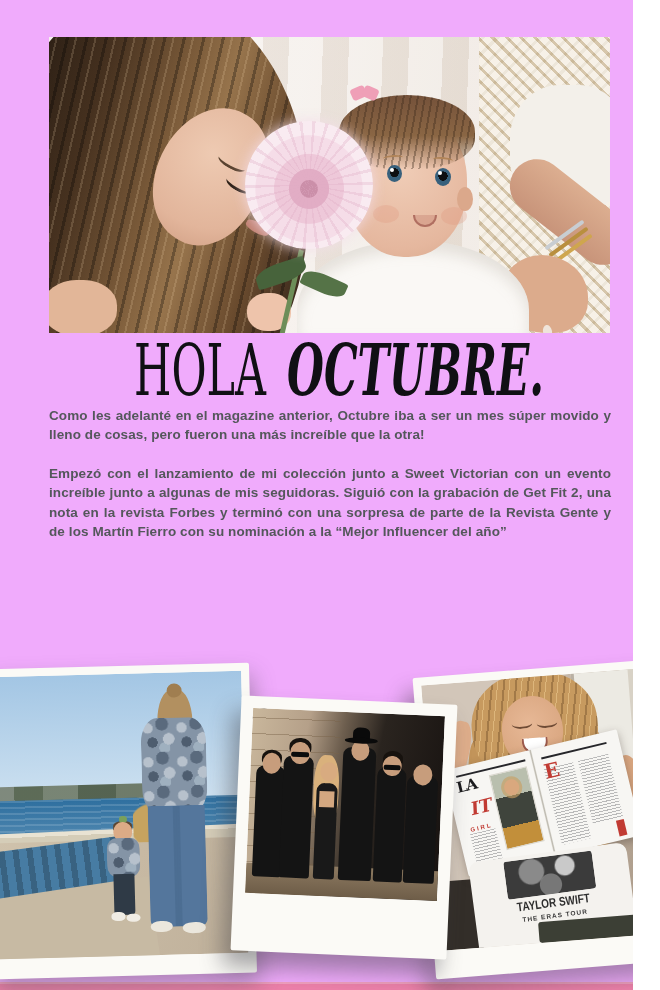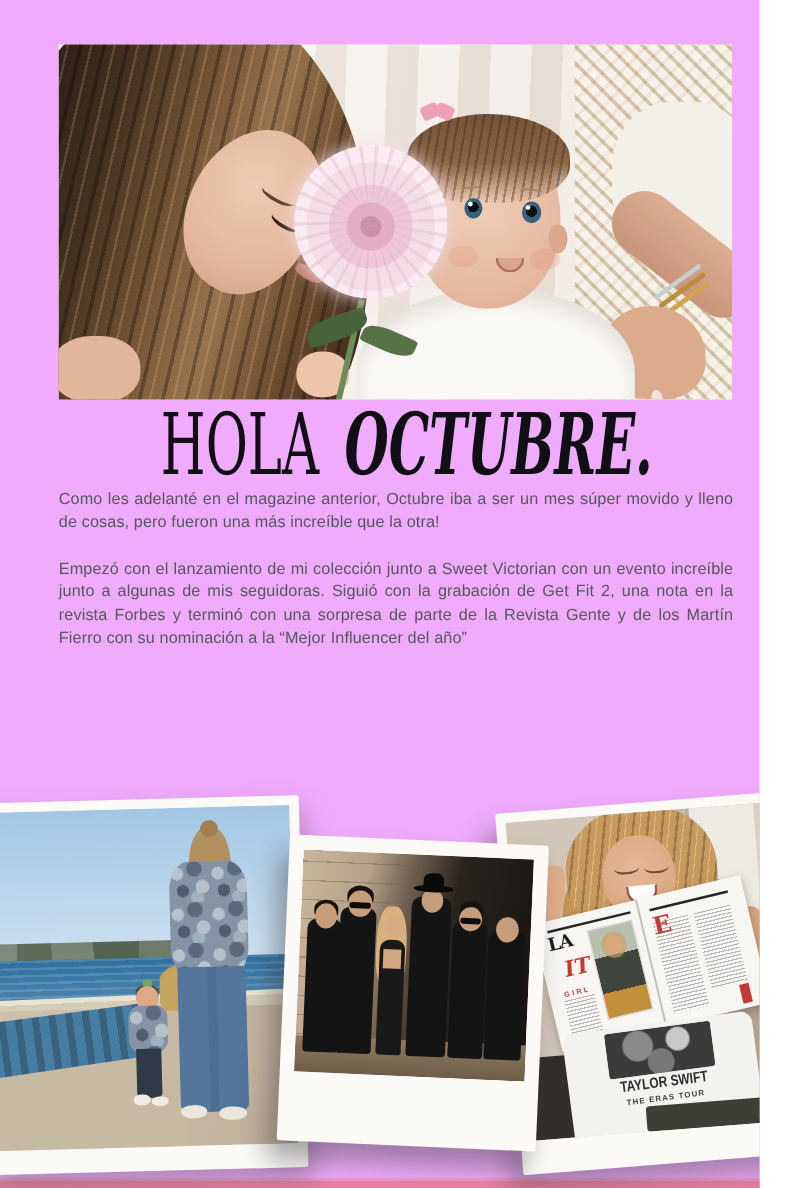--- a/index.html
+++ b/index.html
@@ -78,21 +78,21 @@
           radial-gradient(circle at 50% 53%,#cb8fa9 0 9%,#e2adc5 10% 21%,#eec8d9 22% 37%,#f5dde8 38% 57%,#f9ebf1 58% 78%,#f7ecf1 79% 100%);
         box-shadow:0 0 14px rgba(244,222,233,.9);}
 
   
   .title-wrap{position:absolute;left:0;top:336px;width:660px;height:72px;}
   .title-wrap text{fill:#101014;font-family:"DejaVu Serif","Liberation Serif",serif;}
 
   
   .article{position:absolute;left:49px;top:406px;width:562px;}
   .article p{margin:0 0 19px 0;font-size:13.5px;line-height:19.4px;color:#54575b;
-        text-align:justify;letter-spacing:.1px;}
+        text-align:justify;letter-spacing:.1px;font-weight:bold;}
 
   
   .print{position:absolute;background:#fbfaf6;border-radius:2px;}
   .scene{position:relative;width:100%;height:100%;overflow:hidden;}
 
   
   .print-left{left:-12px;top:666px;width:265px;height:310px;padding:8px 8px 20px 8px;
         transform:rotate(-1.5deg);z-index:1;box-shadow:3px 12px 22px rgba(75,75,80,.40);}
   .ls-sky{position:absolute;left:0;top:0;width:100%;height:46%;
         background:linear-gradient(180deg,#a3c6e4,#cfe2f1);}

